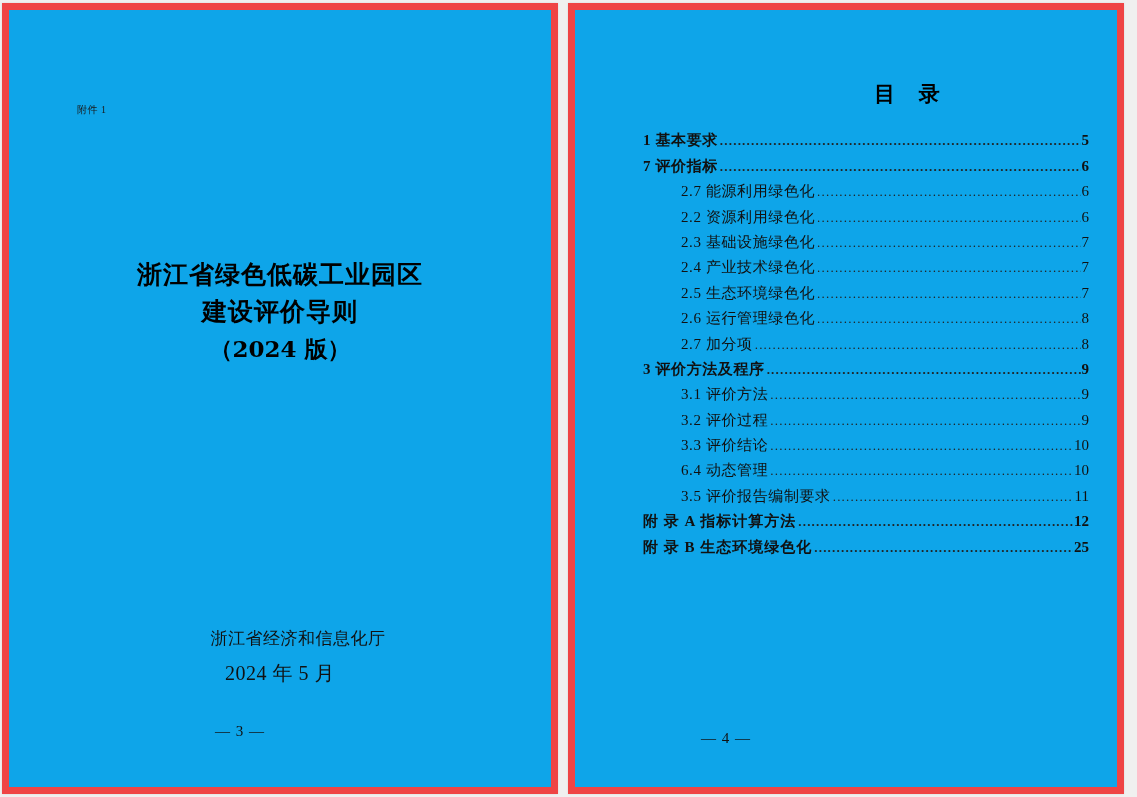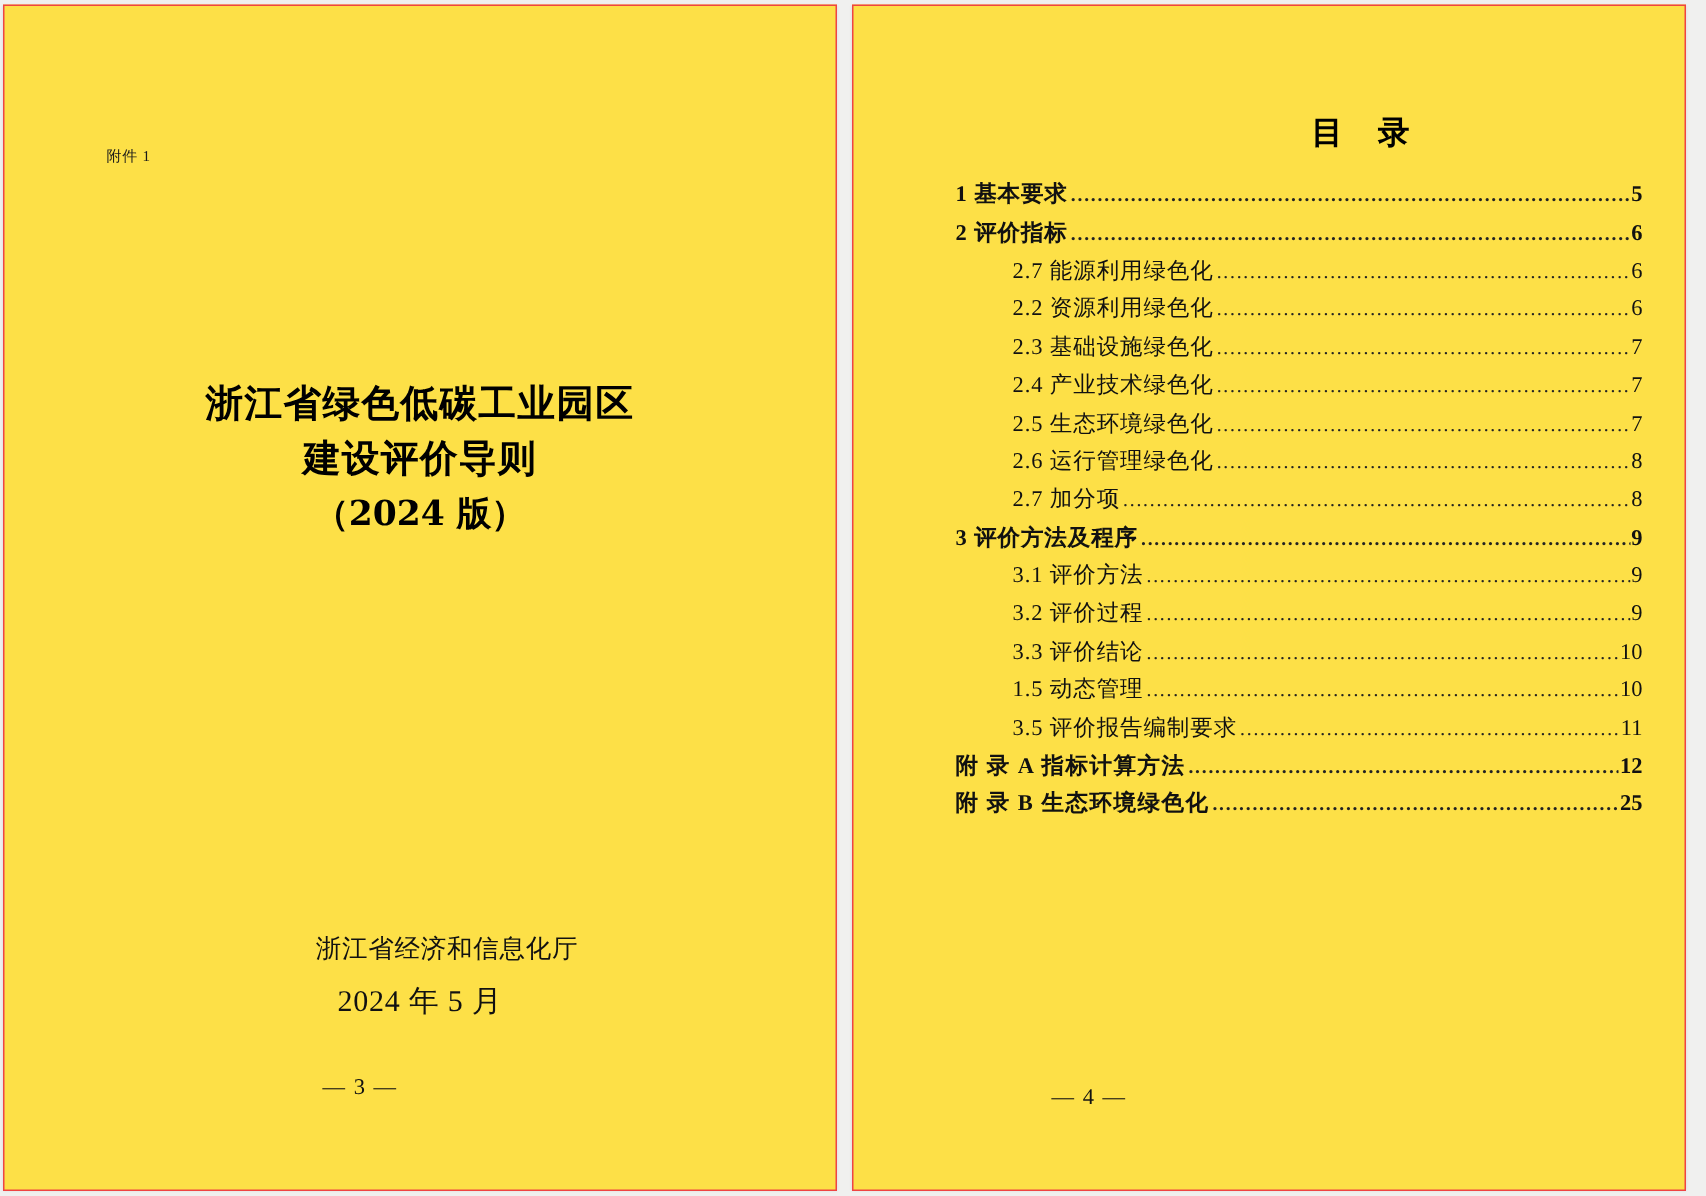--- a/index.html
+++ b/index.html
@@ -15,23 +15,23 @@
     position: relative;
     width: 1137px;
     height: 797px;
     display: flex;
     gap: 10px;
     padding: 0;
     box-sizing: border-box;
   }
   .page {
     position: relative;
-    background: #fde047;
+    background: #0ea5e9;
     box-sizing: border-box;
-    border: 1px solid #ef4444;
+    border: 7px solid #ef4444;
     box-shadow: 0 0 2px rgba(0,0,0,0.10);
   }
   .page-left {
     width: 556px;
     height: 791px;
     margin-left: 2px;
     margin-top: 3px;
   }
   .page-right {
     width: 556px;
@@ -123,21 +123,21 @@
     font-family: "DejaVu Serif", "Liberation Serif", serif;
   }
   .toc-list {
     position: absolute;
     left: 68px;
     right: 28px;
     top: 114px;
   }
   .toc-entry {
     display: flex;
-    align-items: center;
+    align-items: flex-end;
     font-size: 15px;
     line-height: 17px;
     height: 25.4px;
     color: #111;
     white-space: nowrap;
   }
   .toc-entry .etext {
     flex: 0 0 auto;
     letter-spacing: 0.6px;
   }
@@ -197,21 +197,21 @@
   <div class="page page-right">
     <div class="toc-heading">目 录</div>
 
     <div class="toc-list" id="toc-list">
         <div class="toc-entry lvl1">
           <span class="etext">1 基本要求</span>
           <span class="dots">........................................................................................................................</span>
           <span class="pnum">5</span>
         </div>
         <div class="toc-entry lvl1">
-          <span class="etext">2 评价指标</span>
+          <span class="etext">7 评价指标</span>
           <span class="dots">........................................................................................................................</span>
           <span class="pnum">6</span>
         </div>
         <div class="toc-entry lvl2">
           <span class="etext">2.7 能源利用绿色化</span>
           <span class="dots">........................................................................................................................</span>
           <span class="pnum">6</span>
         </div>
         <div class="toc-entry lvl2">
           <span class="etext">2.2 资源利用绿色化</span>
@@ -257,21 +257,21 @@
           <span class="etext">3.2 评价过程</span>
           <span class="dots">........................................................................................................................</span>
           <span class="pnum">9</span>
         </div>
         <div class="toc-entry lvl2">
           <span class="etext">3.3 评价结论</span>
           <span class="dots">........................................................................................................................</span>
           <span class="pnum">10</span>
         </div>
         <div class="toc-entry lvl2">
-          <span class="etext">1.5 动态管理</span>
+          <span class="etext">6.4 动态管理</span>
           <span class="dots">........................................................................................................................</span>
           <span class="pnum">10</span>
         </div>
         <div class="toc-entry lvl2">
           <span class="etext">3.5 评价报告编制要求</span>
           <span class="dots">........................................................................................................................</span>
           <span class="pnum">11</span>
         </div>
         <div class="toc-entry appendix">
           <span class="etext">附 录 A 指标计算方法</span>

